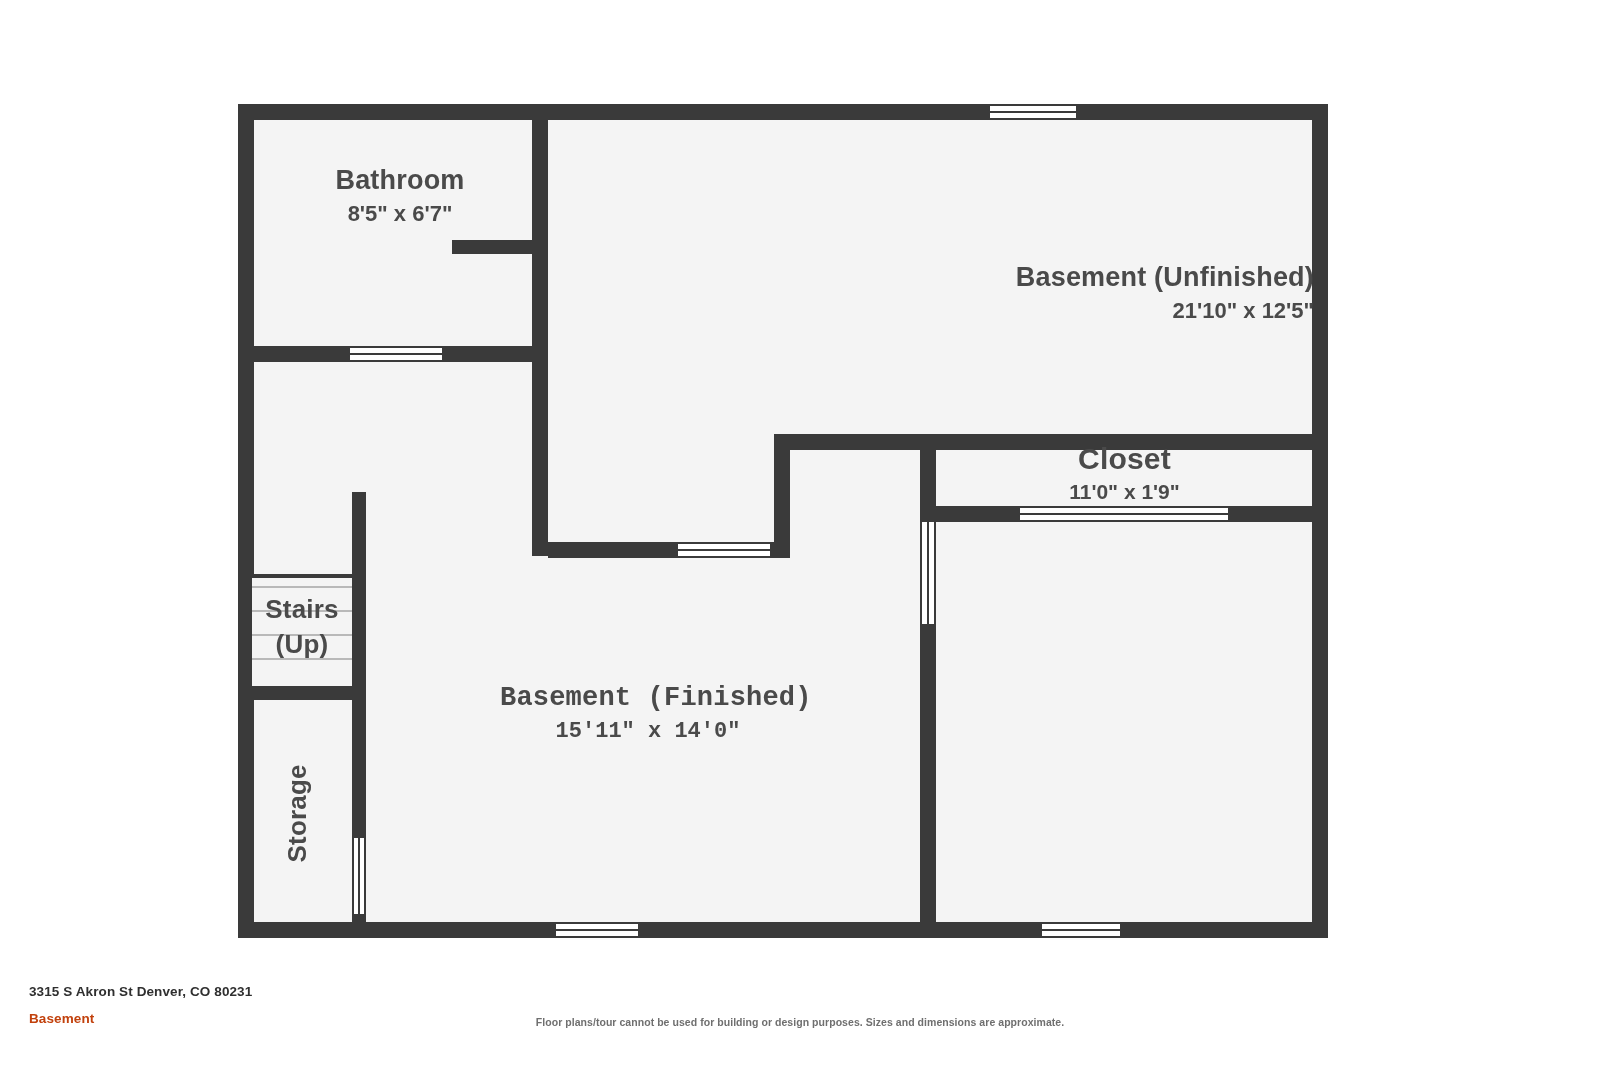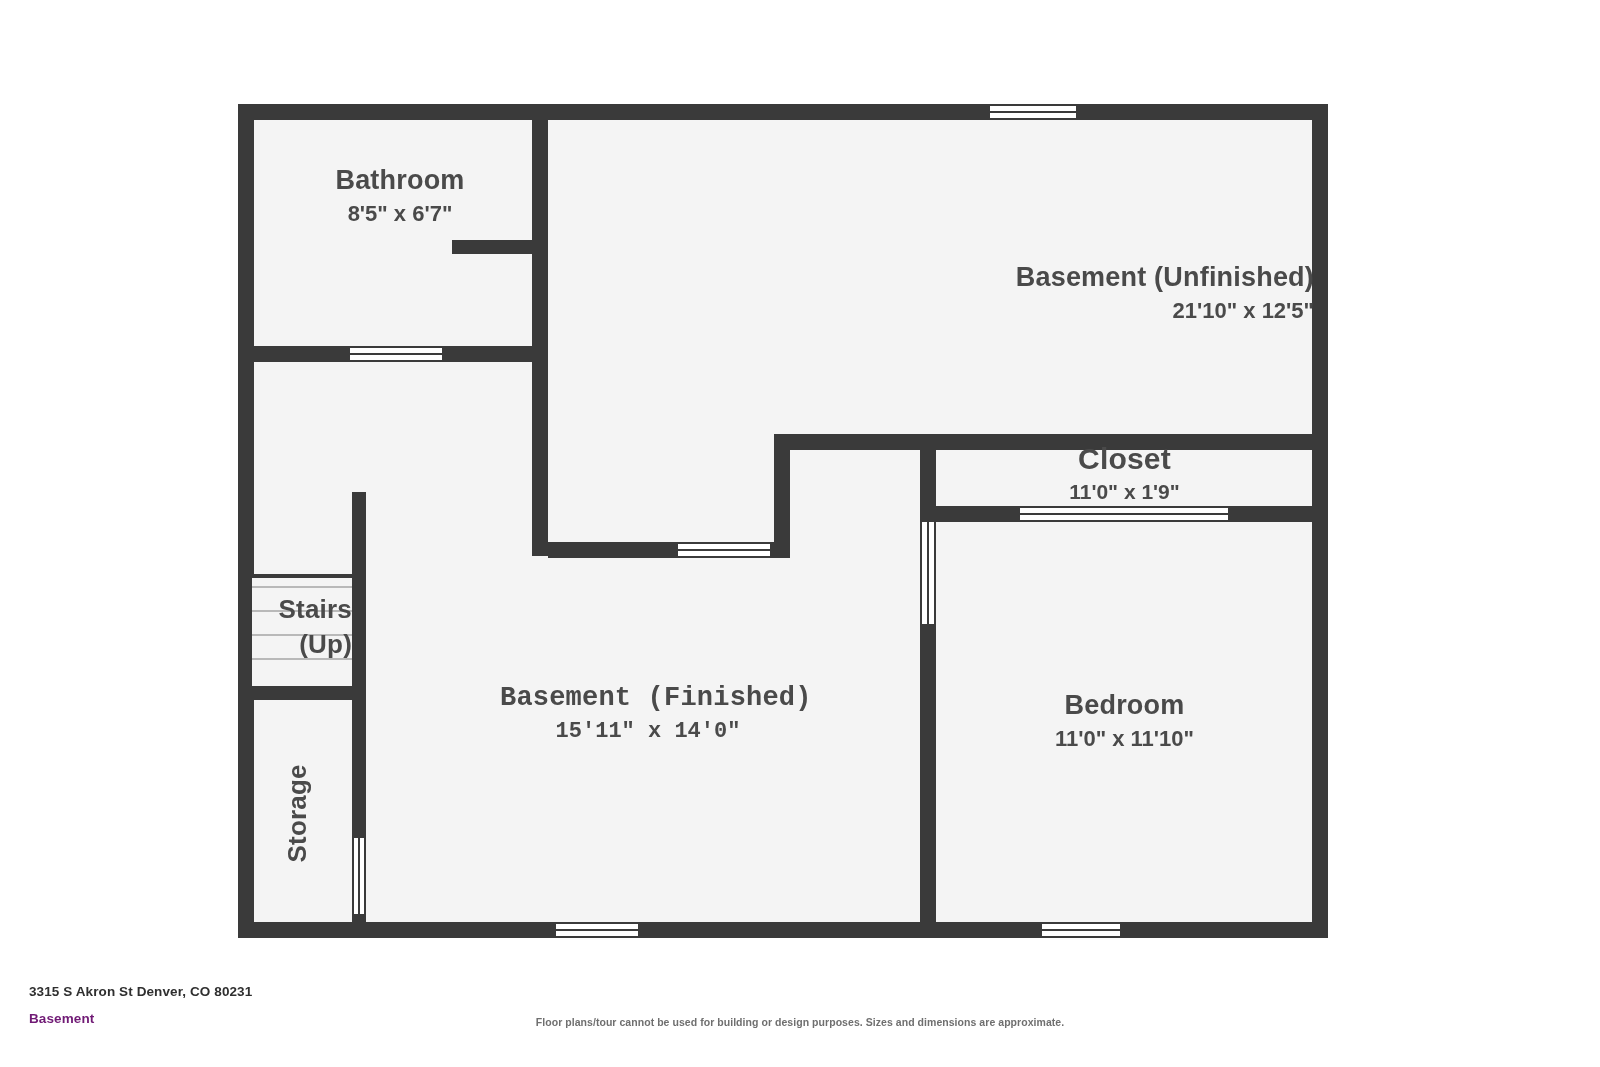--- a/index.html
+++ b/index.html
@@ -110,40 +110,39 @@
 
   .label.vertical {
     transform-origin: center center;
     transform: rotate(-90deg);
   }
   .label.vertical .name { font-size: 26px; }
 
   .label.stairs .name {
     font-size: 26px;
     line-height: 1.35;
-    text-align: right;
   }
 
   
   #footer-left {
     position: absolute;
     left: 29px;
     top: 984px;
     width: 500px;
   }
   #footer-left .addr {
     font-size: 13.5px;
     font-weight: bold;
     color: #2f2f2f;
     letter-spacing: 0.1px;
   }
   #footer-left .level {
     font-size: 13.5px;
     font-weight: bold;
-    color: #701a75;
+    color: #c2410c;
     margin-top: 12px;
     letter-spacing: 0.1px;
   }
   #disclaimer {
     position: absolute;
     left: 0; right: 0;
     top: 1016px;
     text-align: center;
     font-size: 10.5px;
     font-weight: bold;
@@ -239,24 +238,20 @@
     <div class="label" style="left:548px; top:262px; width:766px;text-align:right;">
       <span class="name">Basement (Unfinished)</span>
       <span class="dims">21'10" x 12'5"</span>
     </div>
 
     <div class="label small" style="left:935px; top:441px; width:379px;">
       <span class="name">Closet</span>
       <span class="dims">11'0" x 1'9"</span>
     </div>
 
-    <div class="label" style="left:935px; top:690px; width:379px;">
-      <span class="name">Bedroom</span>
-      <span class="dims">11'0" x 11'10"</span>
-    </div>
 
     <div class="label" style="left:500px; top:683px; width:296px;font-family:Liberation Mono, monospace;">
       <span class="name">Basement (Finished)</span>
       <span class="dims">15'11" x 14'0"</span>
     </div>
 
     <div class="label stairs" style="left:252px; top:592px; width:100px;">
       <span class="name">Stairs</span>
       <span class="name">(Up)</span>
     </div>

